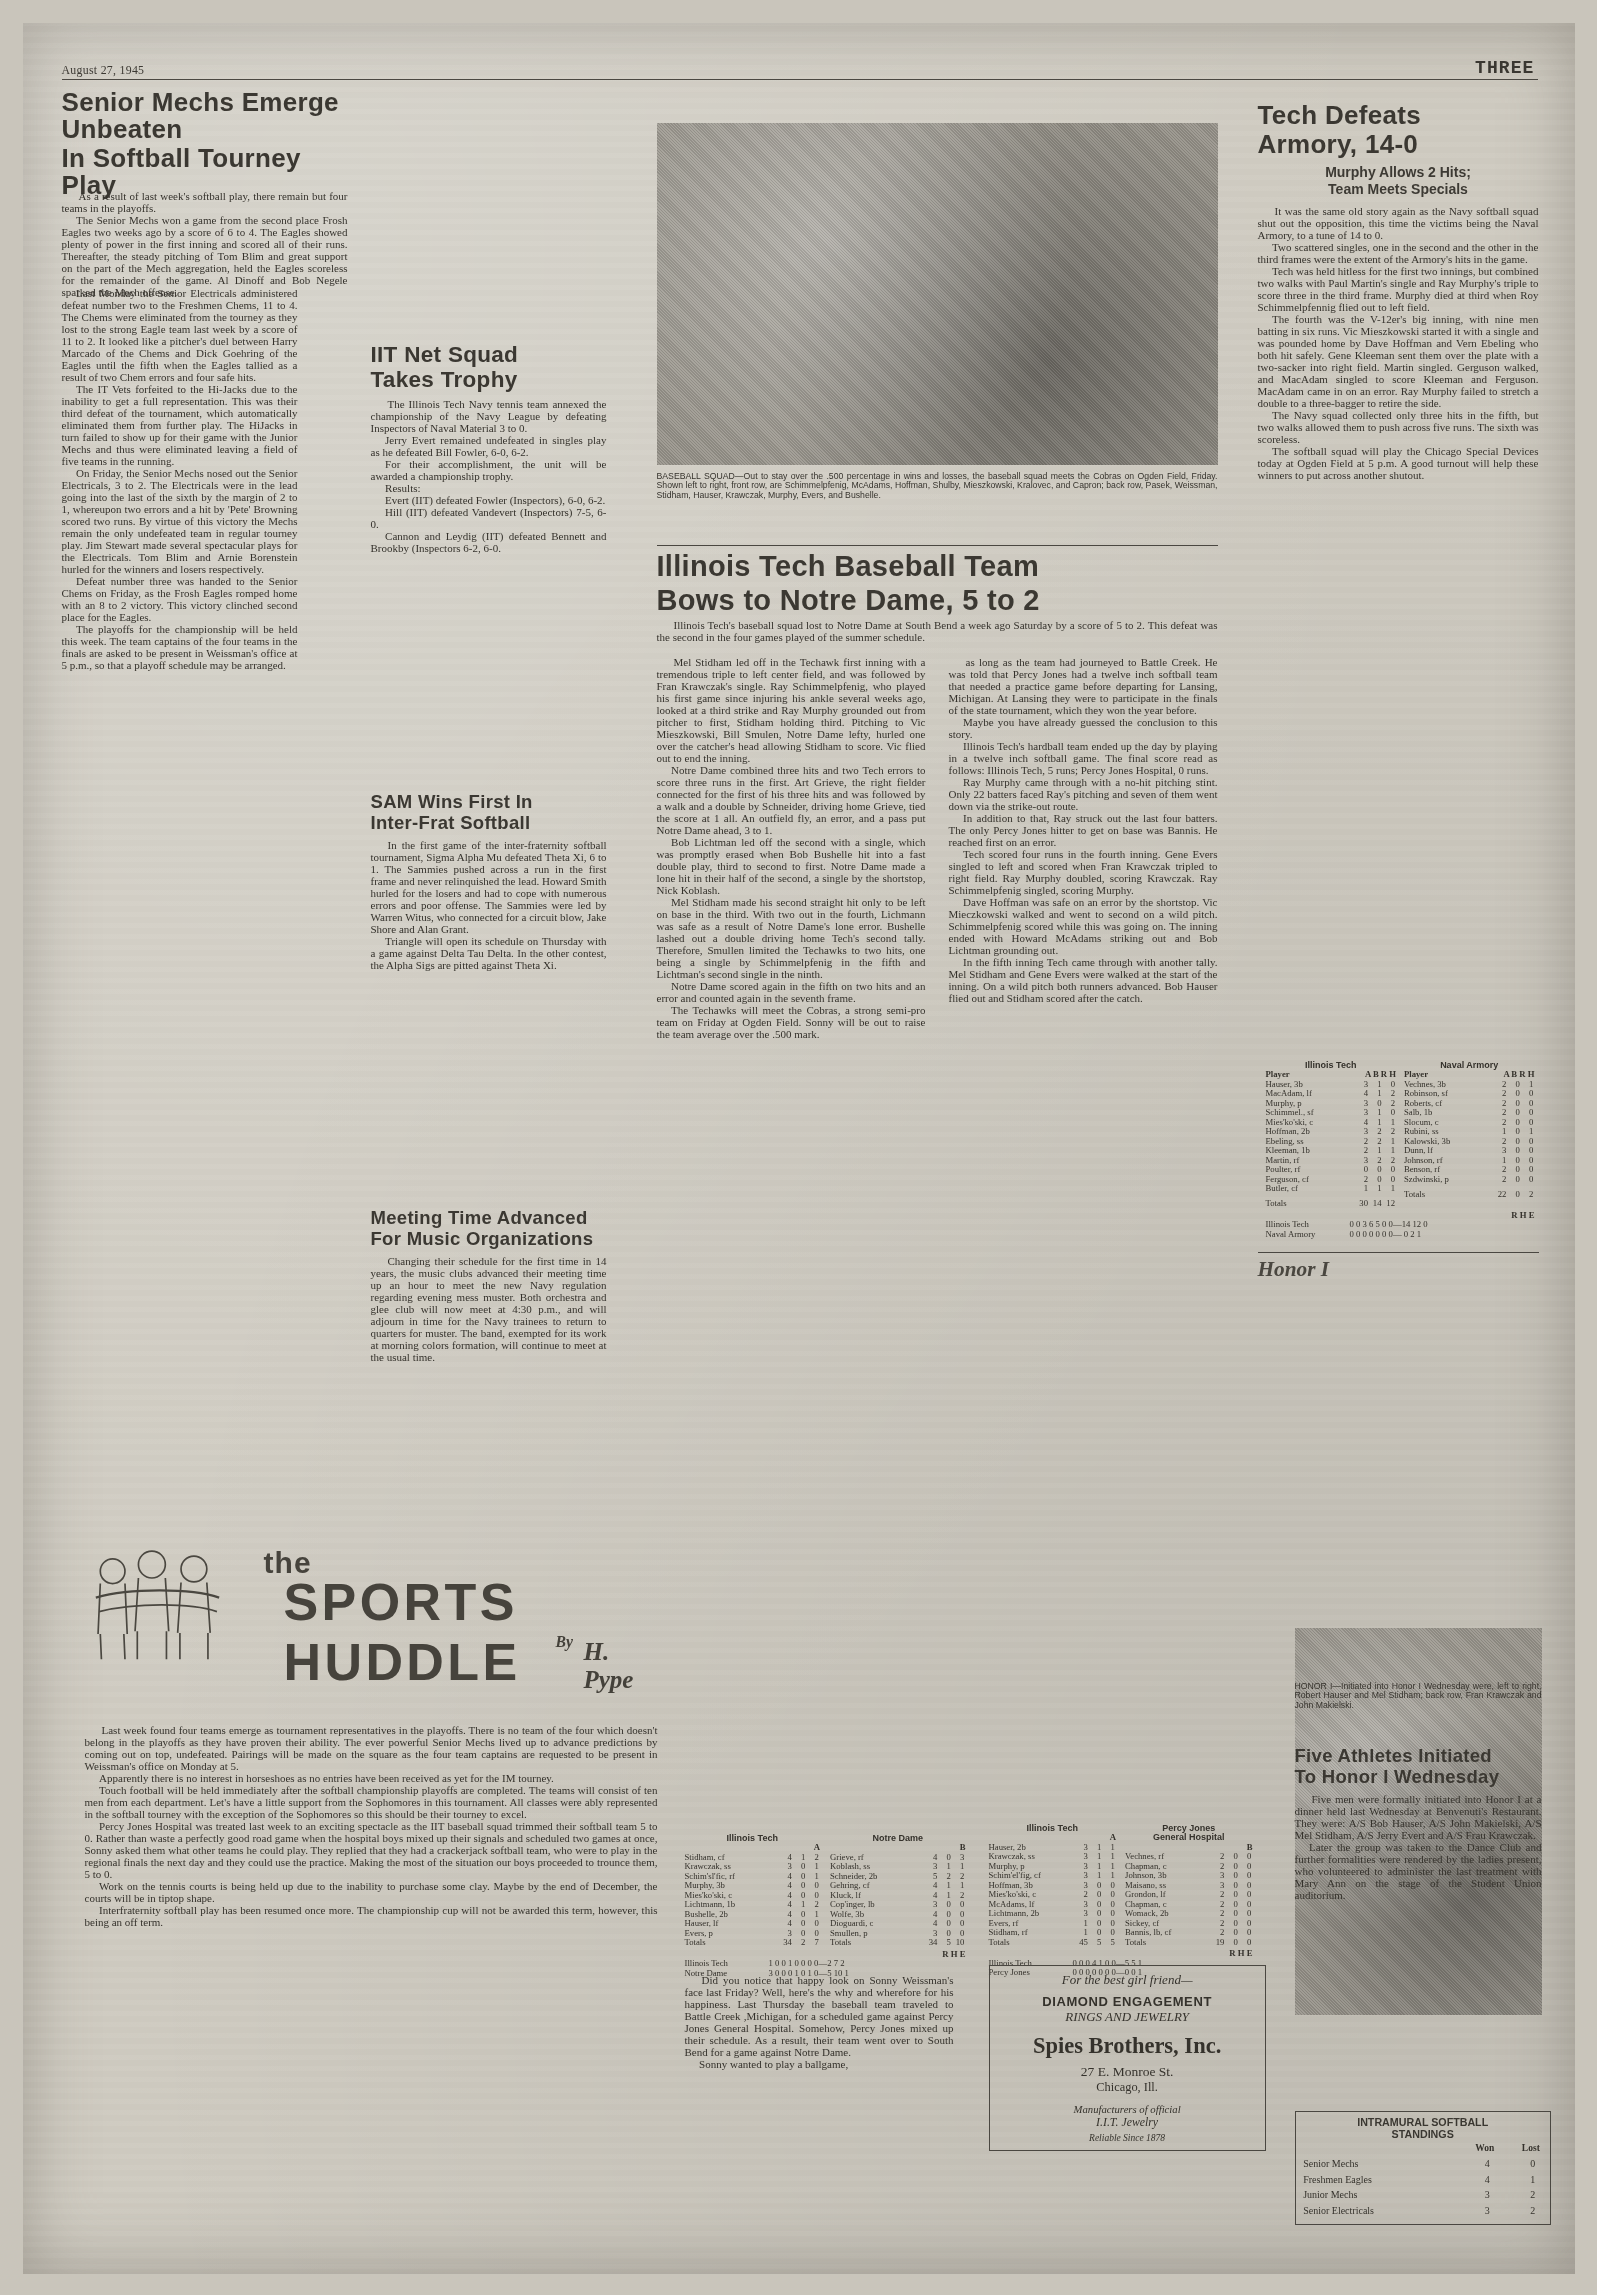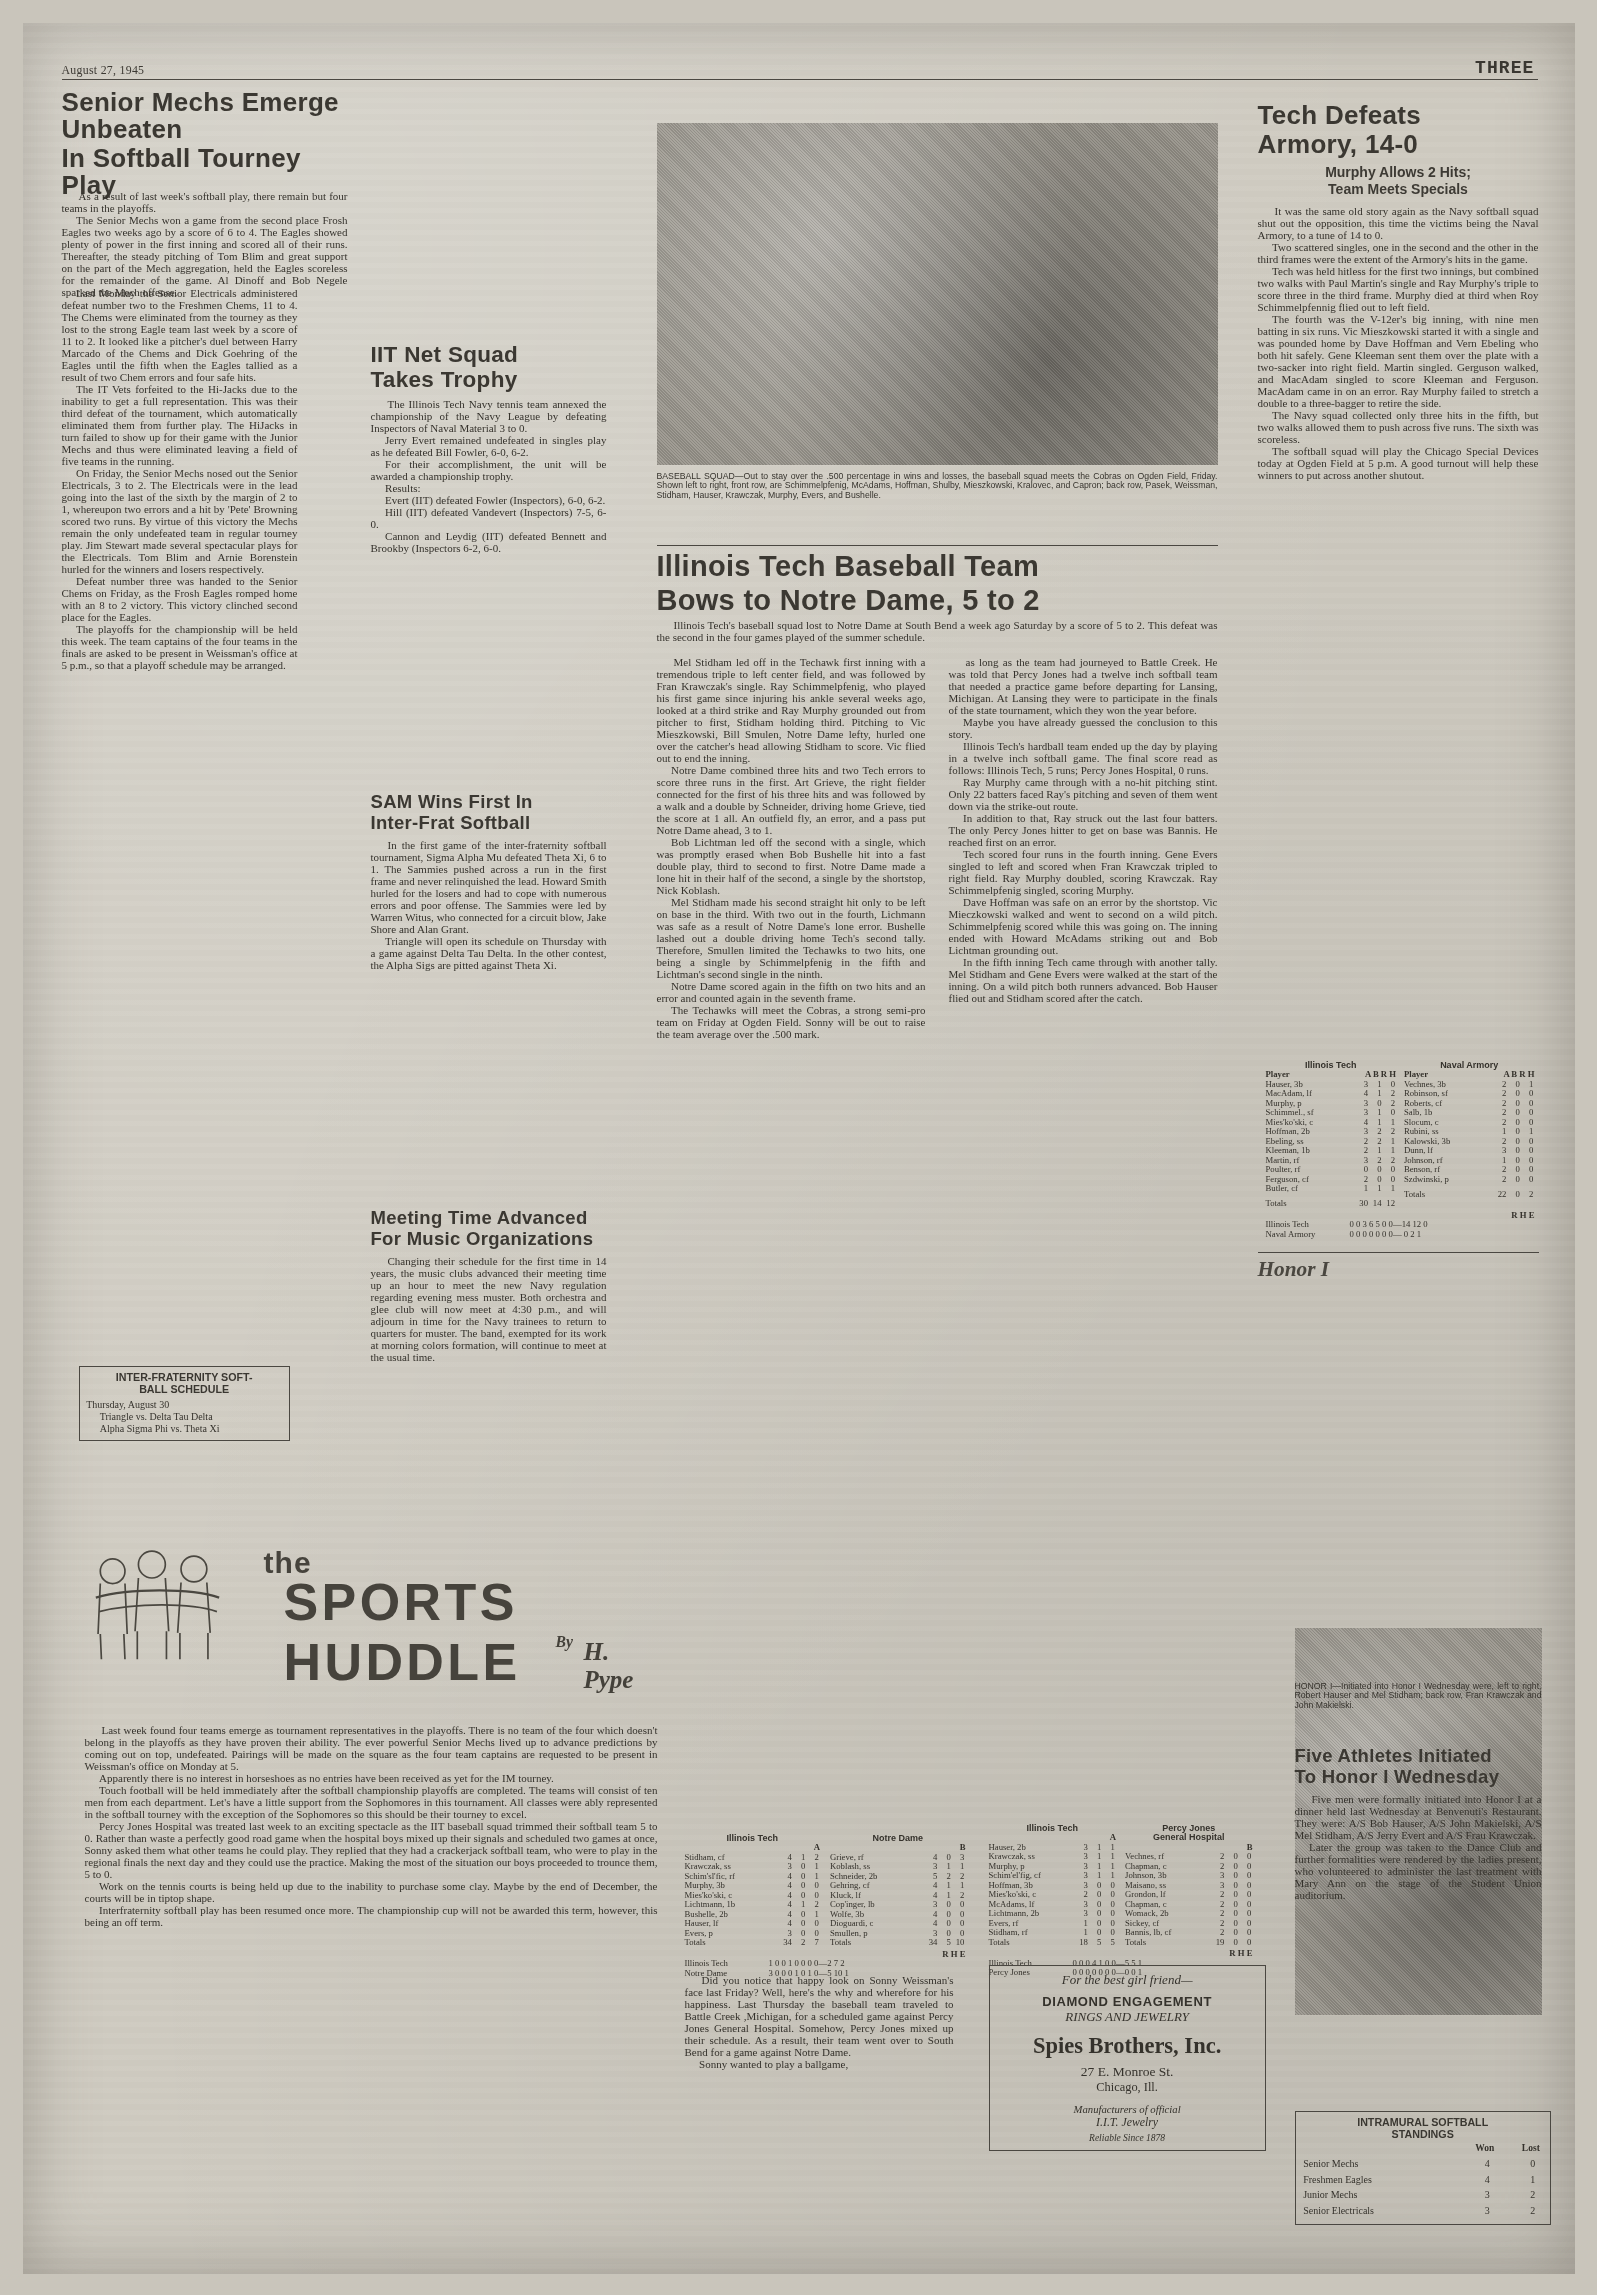--- a/index.html
+++ b/index.html
@@ -127,28 +127,20 @@
     </div>
 
     <div class="col body" style="left:39px;top:264px;width:236px;">
       <p>Last Monday the Senior Electricals administered defeat number two to the Freshmen Chems, 11 to 4. The Chems were eliminated from the tourney as they lost to the strong Eagle team last week by a score of 11 to 2. It looked like a pitcher's duel between Harry Marcado of the Chems and Dick Goehring of the Eagles until the fifth when the Eagles tallied as a result of two Chem errors and four safe hits.</p>
       <p>The IT Vets forfeited to the Hi-Jacks due to the inability to get a full representation. This was their third defeat of the tournament, which automatically eliminated them from further play. The HiJacks in turn failed to show up for their game with the Junior Mechs and thus were eliminated leaving a field of five teams in the running.</p>
       <p>On Friday, the Senior Mechs nosed out the Senior Electricals, 3 to 2. The Electricals were in the lead going into the last of the sixth by the margin of 2 to 1, whereupon two errors and a hit by 'Pete' Browning scored two runs. By virtue of this victory the Mechs remain the only undefeated team in regular tourney play. Jim Stewart made several spectacular plays for the Electricals. Tom Blim and Arnie Borenstein hurled for the winners and losers respectively.</p>
       <p>Defeat number three was handed to the Senior Chems on Friday, as the Frosh Eagles romped home with an 8 to 2 victory. This victory clinched second place for the Eagles.</p>
       <p>The playoffs for the championship will be held this week. The team captains of the four teams in the finals are asked to be present in Weissman's office at 5 p.m., so that a playoff schedule may be arranged.</p>
     </div>
 
-    <div class="col bordered" style="left:56px;top:1343px;width:196px;">
-      <div class="title">INTER-FRATERNITY SOFT-</div>
-      <div class="title">BALL SCHEDULE</div>
-      <div style="height:3.4px;"></div>
-      <div class="line">Thursday, August 30</div>
-      <div class="line" style="padding-left:13.5px;">Triangle vs. Delta Tau Delta</div>
-      <div class="line" style="padding-left:13.5px;">Alpha Sigma Phi vs. Theta Xi</div>
-    </div>
 
     <div class="col" style="left:348px;top:320px;width:236px;">
       <div class="hl hl-l">IIT Net Squad</div>
       <div class="hl hl-l" style="margin-top:2.2px;">Takes Trophy</div>
       <div class="body" style="margin-top:6.7px;">
         <p class="first">The Illinois Tech Navy tennis team annexed the championship of the Navy League by defeating Inspectors of Naval Material 3 to 0.</p>
         <p>Jerry Evert remained undefeated in singles play as he defeated Bill Fowler, 6-0, 6-2.</p>
         <p>For their accomplishment, the unit will be awarded a championship trophy.</p>
         <p style="text-indent:14.6px;">Results:</p>
         <p>Evert (IIT) defeated Fowler (Inspectors), 6-0, 6-2.</p>
@@ -422,21 +414,21 @@
                   <td class="n">0</td>
                 </tr>
             <tr>
                   <td>Stidham, rf</td>
                   <td class="n">1</td>
                   <td class="n">0</td>
                   <td class="n">0</td>
                 </tr>
             <tr>
                   <td>Totals</td>
-                  <td class="n">18</td>
+                  <td class="n">45</td>
                   <td class="n">5</td>
                   <td class="n">5</td>
                 </tr>
           </tbody>
             </table>
         </div>
         <div style="flex:1;">
           <div class="boxhead">Percy Jones</div>
           <div class="boxhead">General Hospital</div>
           <div style="text-align:right;font-weight:bold;">B</div>

